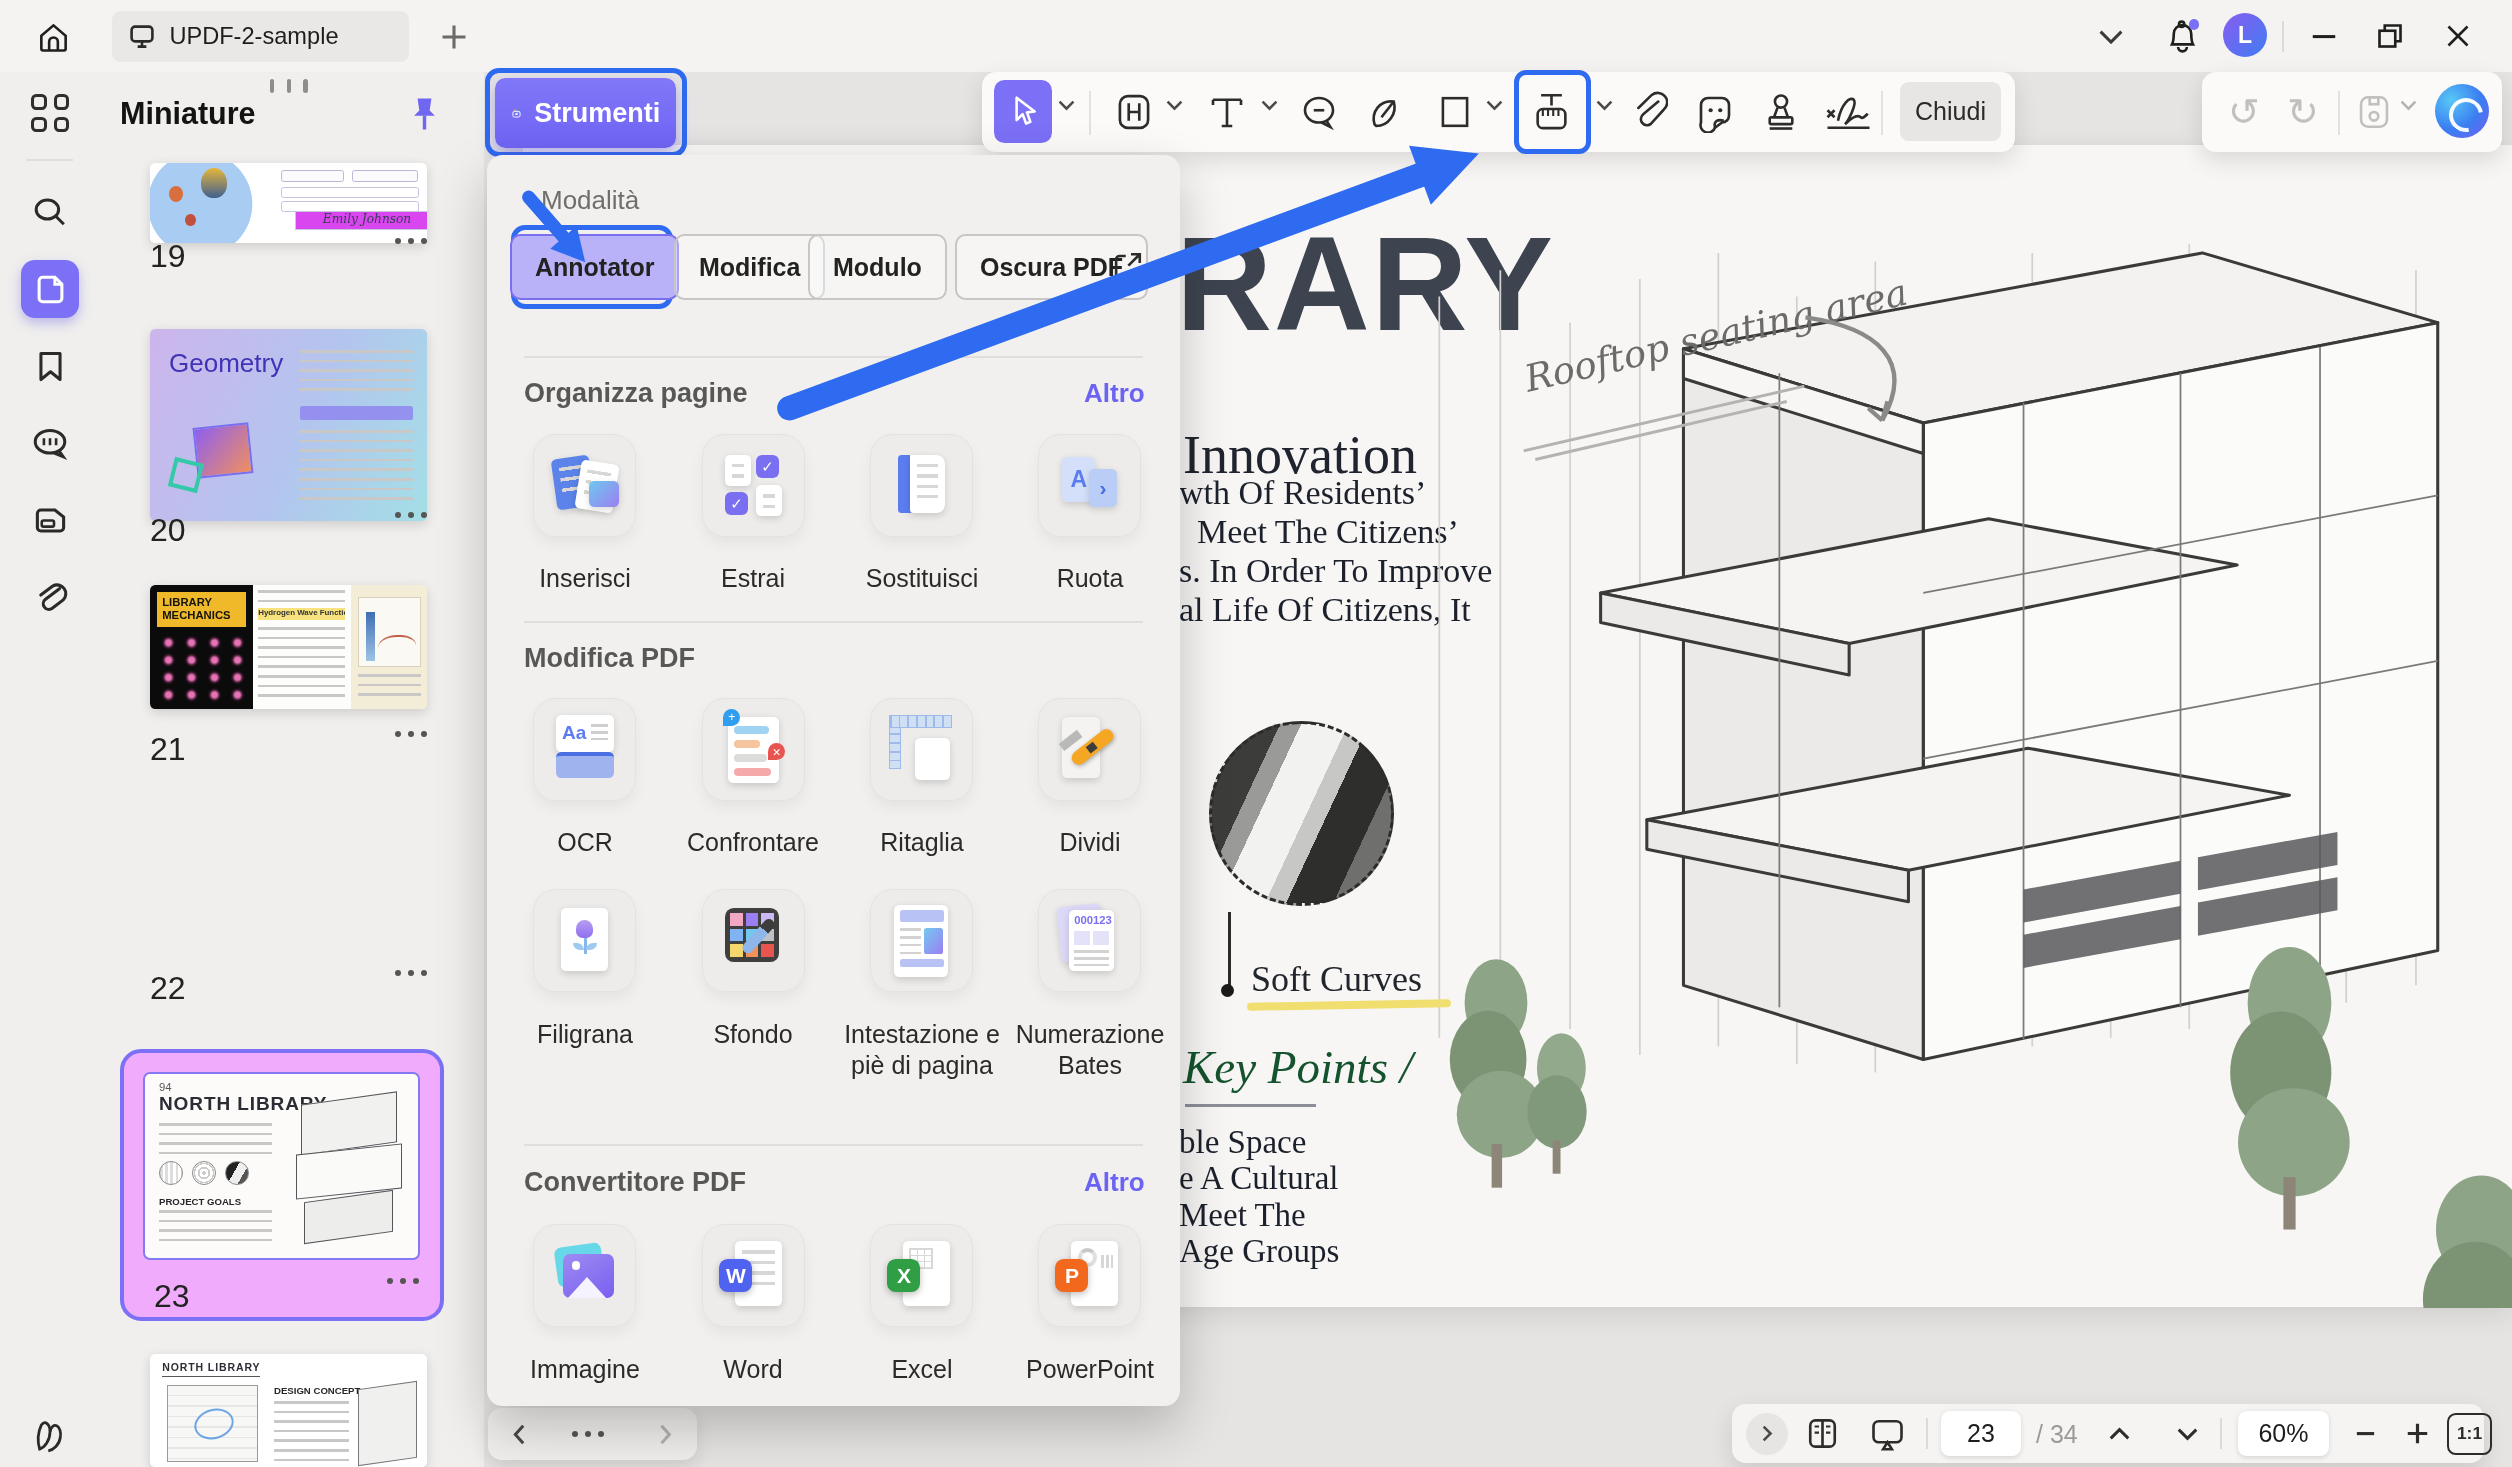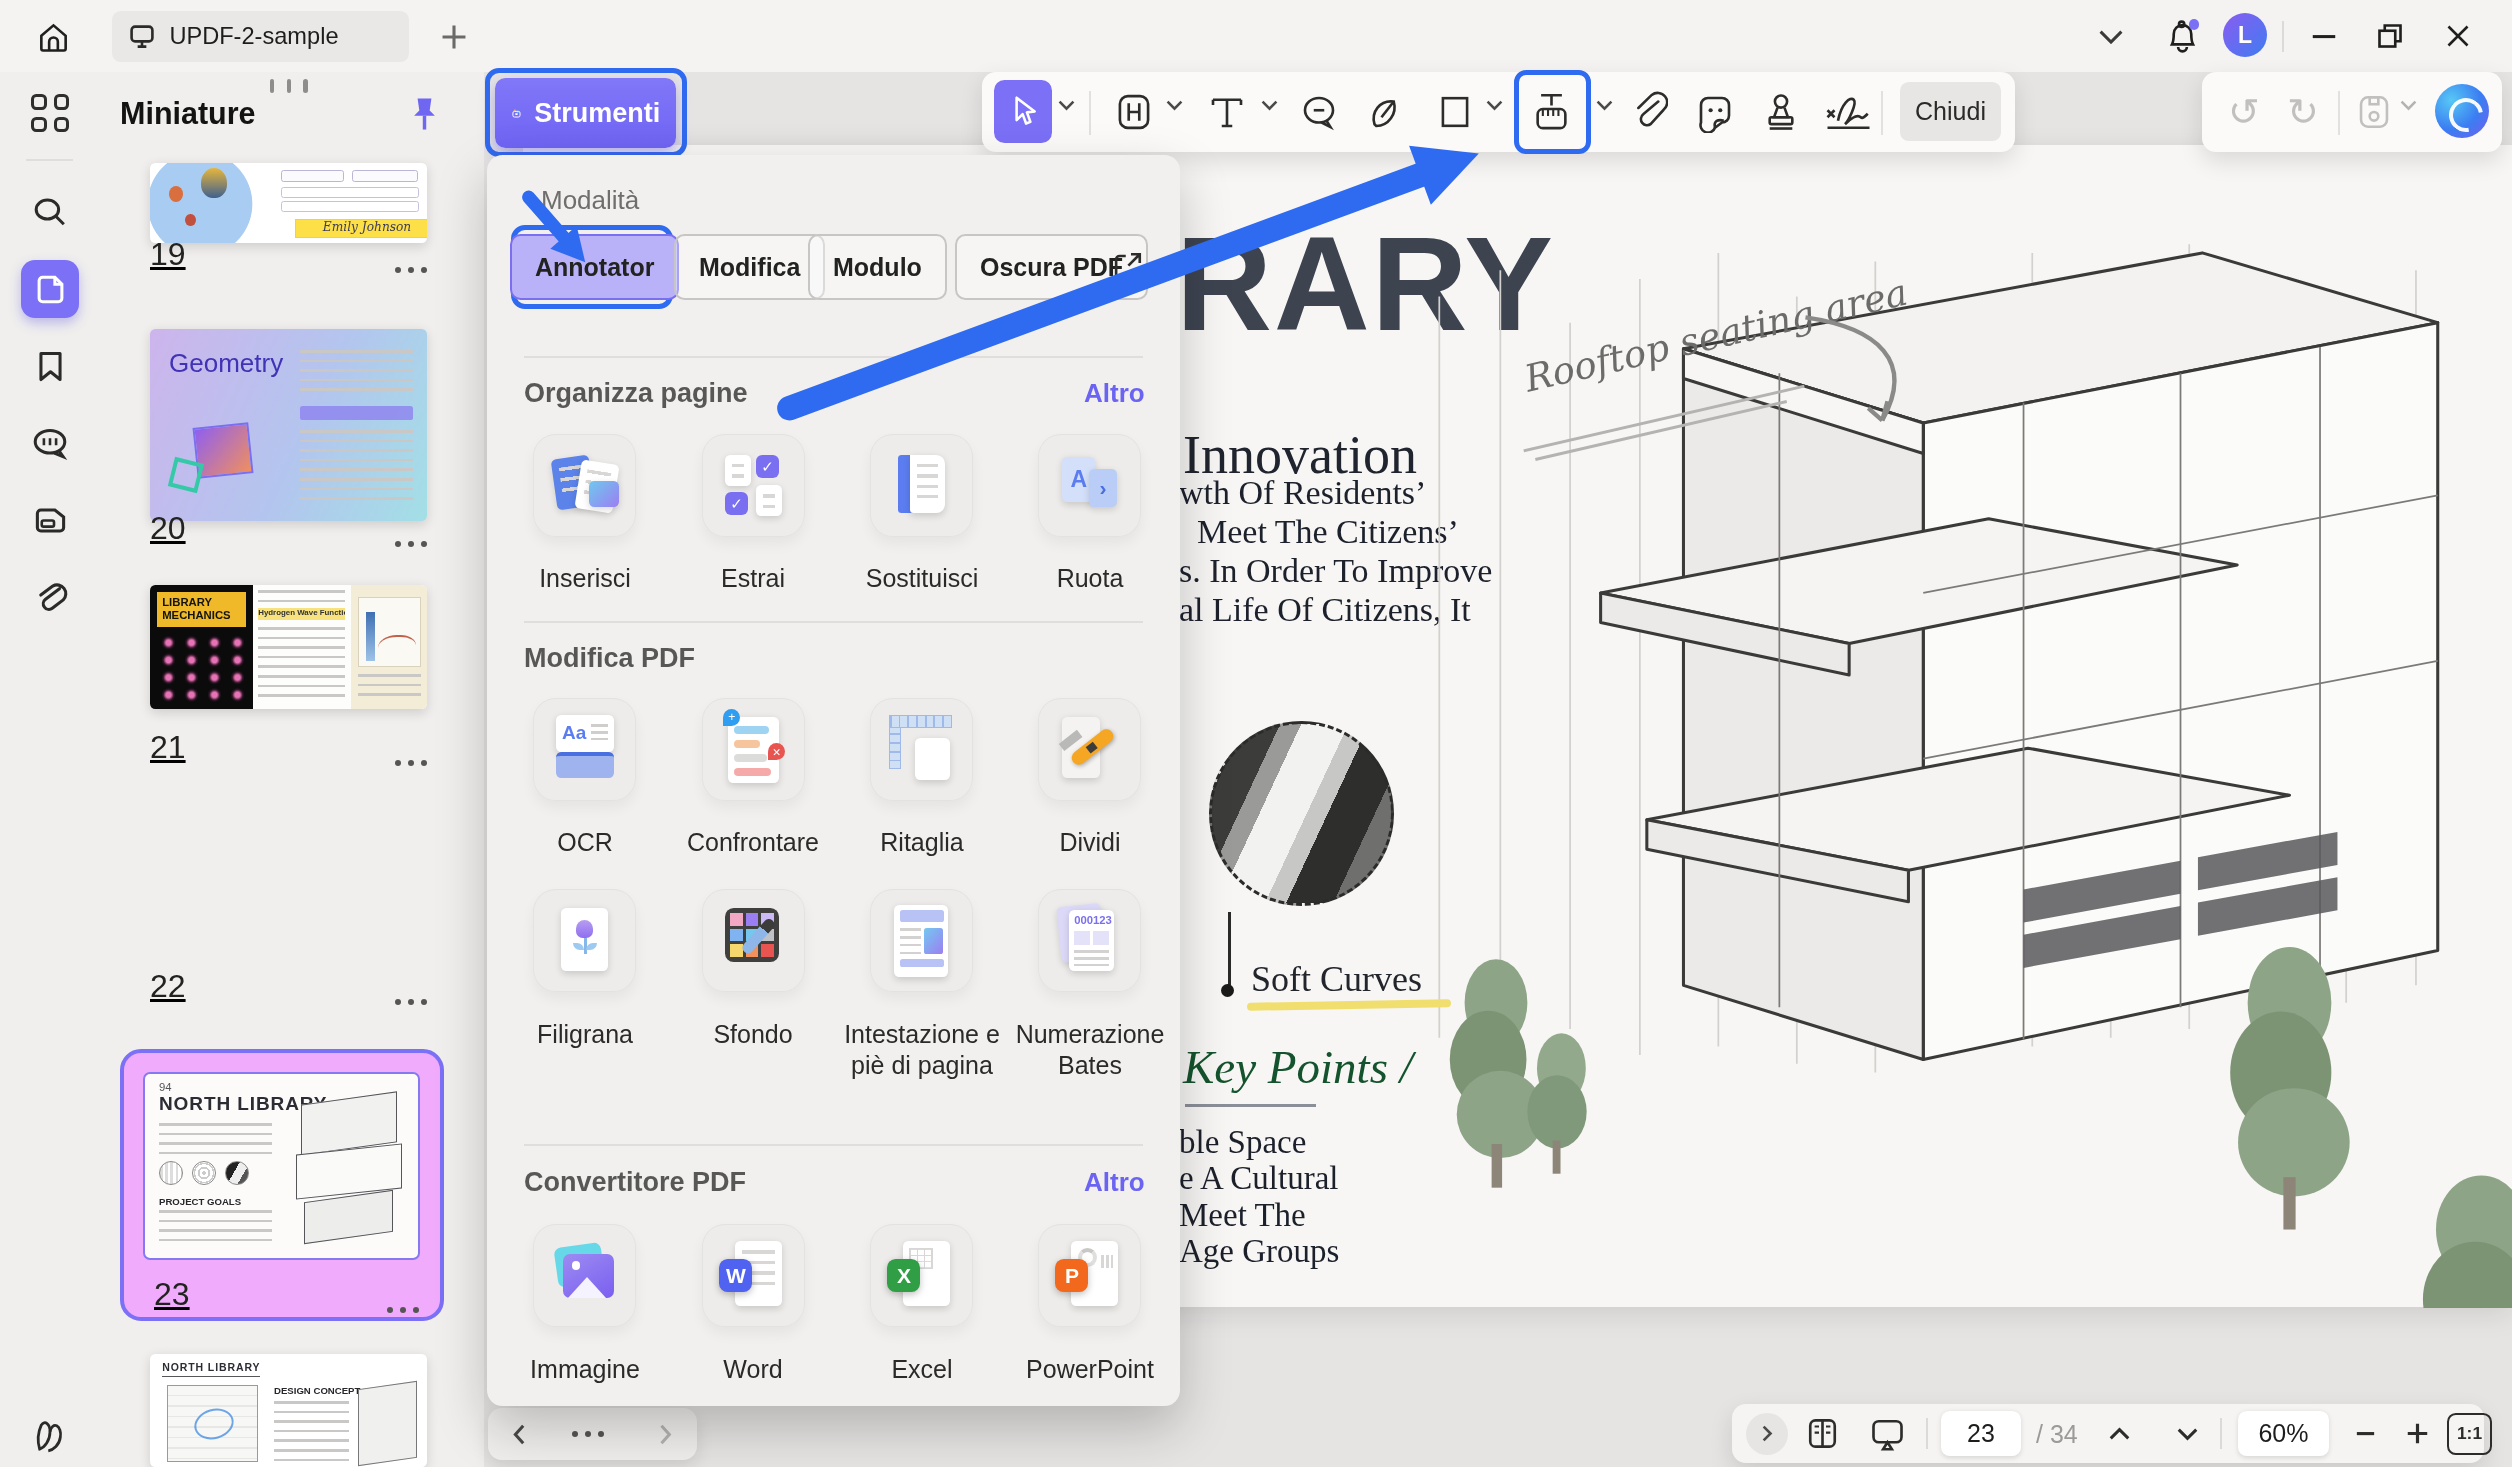--- a/index.html
+++ b/index.html
@@ -28,21 +28,21 @@
   .rail-div { left:26px; width:47px; height:1.7px; background:#e0dedc; }
   .grid4 { display:grid; grid-template-columns:15.7px 15.7px; grid-gap:7px; }
   .grid4 span { width:15.7px; height:15.7px; border:3.9px solid #2e2e2c; border-radius:5.2px; }
 
   
   .thumbpanel { left:100px; top:72px; width:384px; height:1396px; overflow:hidden; }
   .drag-dots { left:170px; top:7px; display:flex; gap:12.2px; }
   .drag-dots i { width:4.4px; height:14px; border-radius:2.6px; background:#8f8d8b; }
   .panel-title { left:20px; top:24.4px; font-size:30.5px; font-weight:bold; color:#131312; }
   .thumb-img { left:50px; width:277px; background:#fff; border-radius:5.2px; box-shadow:0 3.5px 12.2px rgba(0,0,0,.14); overflow:hidden; }
-  .thumb-row { left:50px; width:277px; height:35px; display:flex; justify-content:space-between; align-items:flex-end;text-decoration:underline; }
+  .thumb-row { left:50px; width:277px; height:35px; display:flex; justify-content:space-between; align-items:flex-start; }
   .thumb-num { font-size:32px; color:#222220; }
   .dots3 { display:flex; gap:7px; }
   .dots3 i { width:6.1px; height:6.1px; border-radius:50%; background:#555553; }
   .sel-thumb { left:20px; top:977px; width:324px; height:272px; border:4.4px solid #7b70f6; background:#f0abfc; border-radius:21px; }
   .lines-pat { background-image:repeating-linear-gradient(#c9c8c6 0 2.6px, transparent 2.6px 9.6px); }
 
   
   .viewport { left:484px; top:72px; width:2028px; height:1396px; background:#e6e4e3; overflow:hidden; }
   .page { left:523px; top:145px; width:1989px; height:1162px; background:#f7f6f4; box-shadow:0 7px 26px rgba(0,0,0,.10); }
   .doc-title { left:1176px; top:208px; font-size:133px; font-weight:800; letter-spacing:1.7px; color:#3d4450; }
@@ -330,21 +330,21 @@
 
     <div class="abs thumb-img" style="top:91px; height:80px;">
       <div class="abs" style="left:-8.7px; top:-7px; width:131px; height:96px; background:radial-gradient(circle at 45% 50%, #a9cdf2 0 60%, transparent 61%);"></div>
       <div class="abs" style="left:51px; top:5.2px; width:26px; height:30px; border-radius:50% 50% 45% 45%; background:linear-gradient(#e7b63b,#40608f);"></div>
       <div class="abs" style="left:19px; top:23px; width:14px; height:15.7px; border-radius:50%; background:#d96f3e;"></div>
       <div class="abs" style="left:35px; top:51px; width:10.5px; height:12.2px; border-radius:50%; background:#c2503e;"></div>
       <div class="abs" style="left:131px; top:7px; width:63px; height:12.2px; border:1.7px solid #b9b6d8; border-radius:2.6px; background:#fbfafd;"></div>
       <div class="abs" style="left:202px; top:7px; width:66px; height:12.2px; border:1.7px solid #b9b6d8; border-radius:2.6px; background:#fbfafd;"></div>
       <div class="abs" style="left:131px; top:24.4px; width:138px; height:10.5px; border:1.7px solid #c5c2de; border-radius:2.6px;"></div>
       <div class="abs" style="left:131px; top:38px; width:138px; height:10.5px; border:1.7px solid #c5c2de; border-radius:2.6px;"></div>
-      <div class="abs" style="left:145px; top:56px; width:144px; height:19px; border:1.7px solid #cac7e0; background:#fde047; font-family:'DejaVu Serif', serif; font-style:italic; font-size:12.2px; color:#3c3c5a; text-align:center;">Emily Johnson</div>
+      <div class="abs" style="left:145px; top:48px; width:144px; height:19px; border:1.7px solid #cac7e0; background:#d946ef; font-family:'DejaVu Serif', serif; font-style:italic; font-size:12.2px; color:#3c3c5a; text-align:center;">Emily Johnson</div>
     </div>
     <div class="abs thumb-row" style="top:166px;">
       <span class="thumb-num">19</span>
       <span class="dots3">
           <i></i>
           <i></i>
           <i></i>
         </span>
     </div>
 

